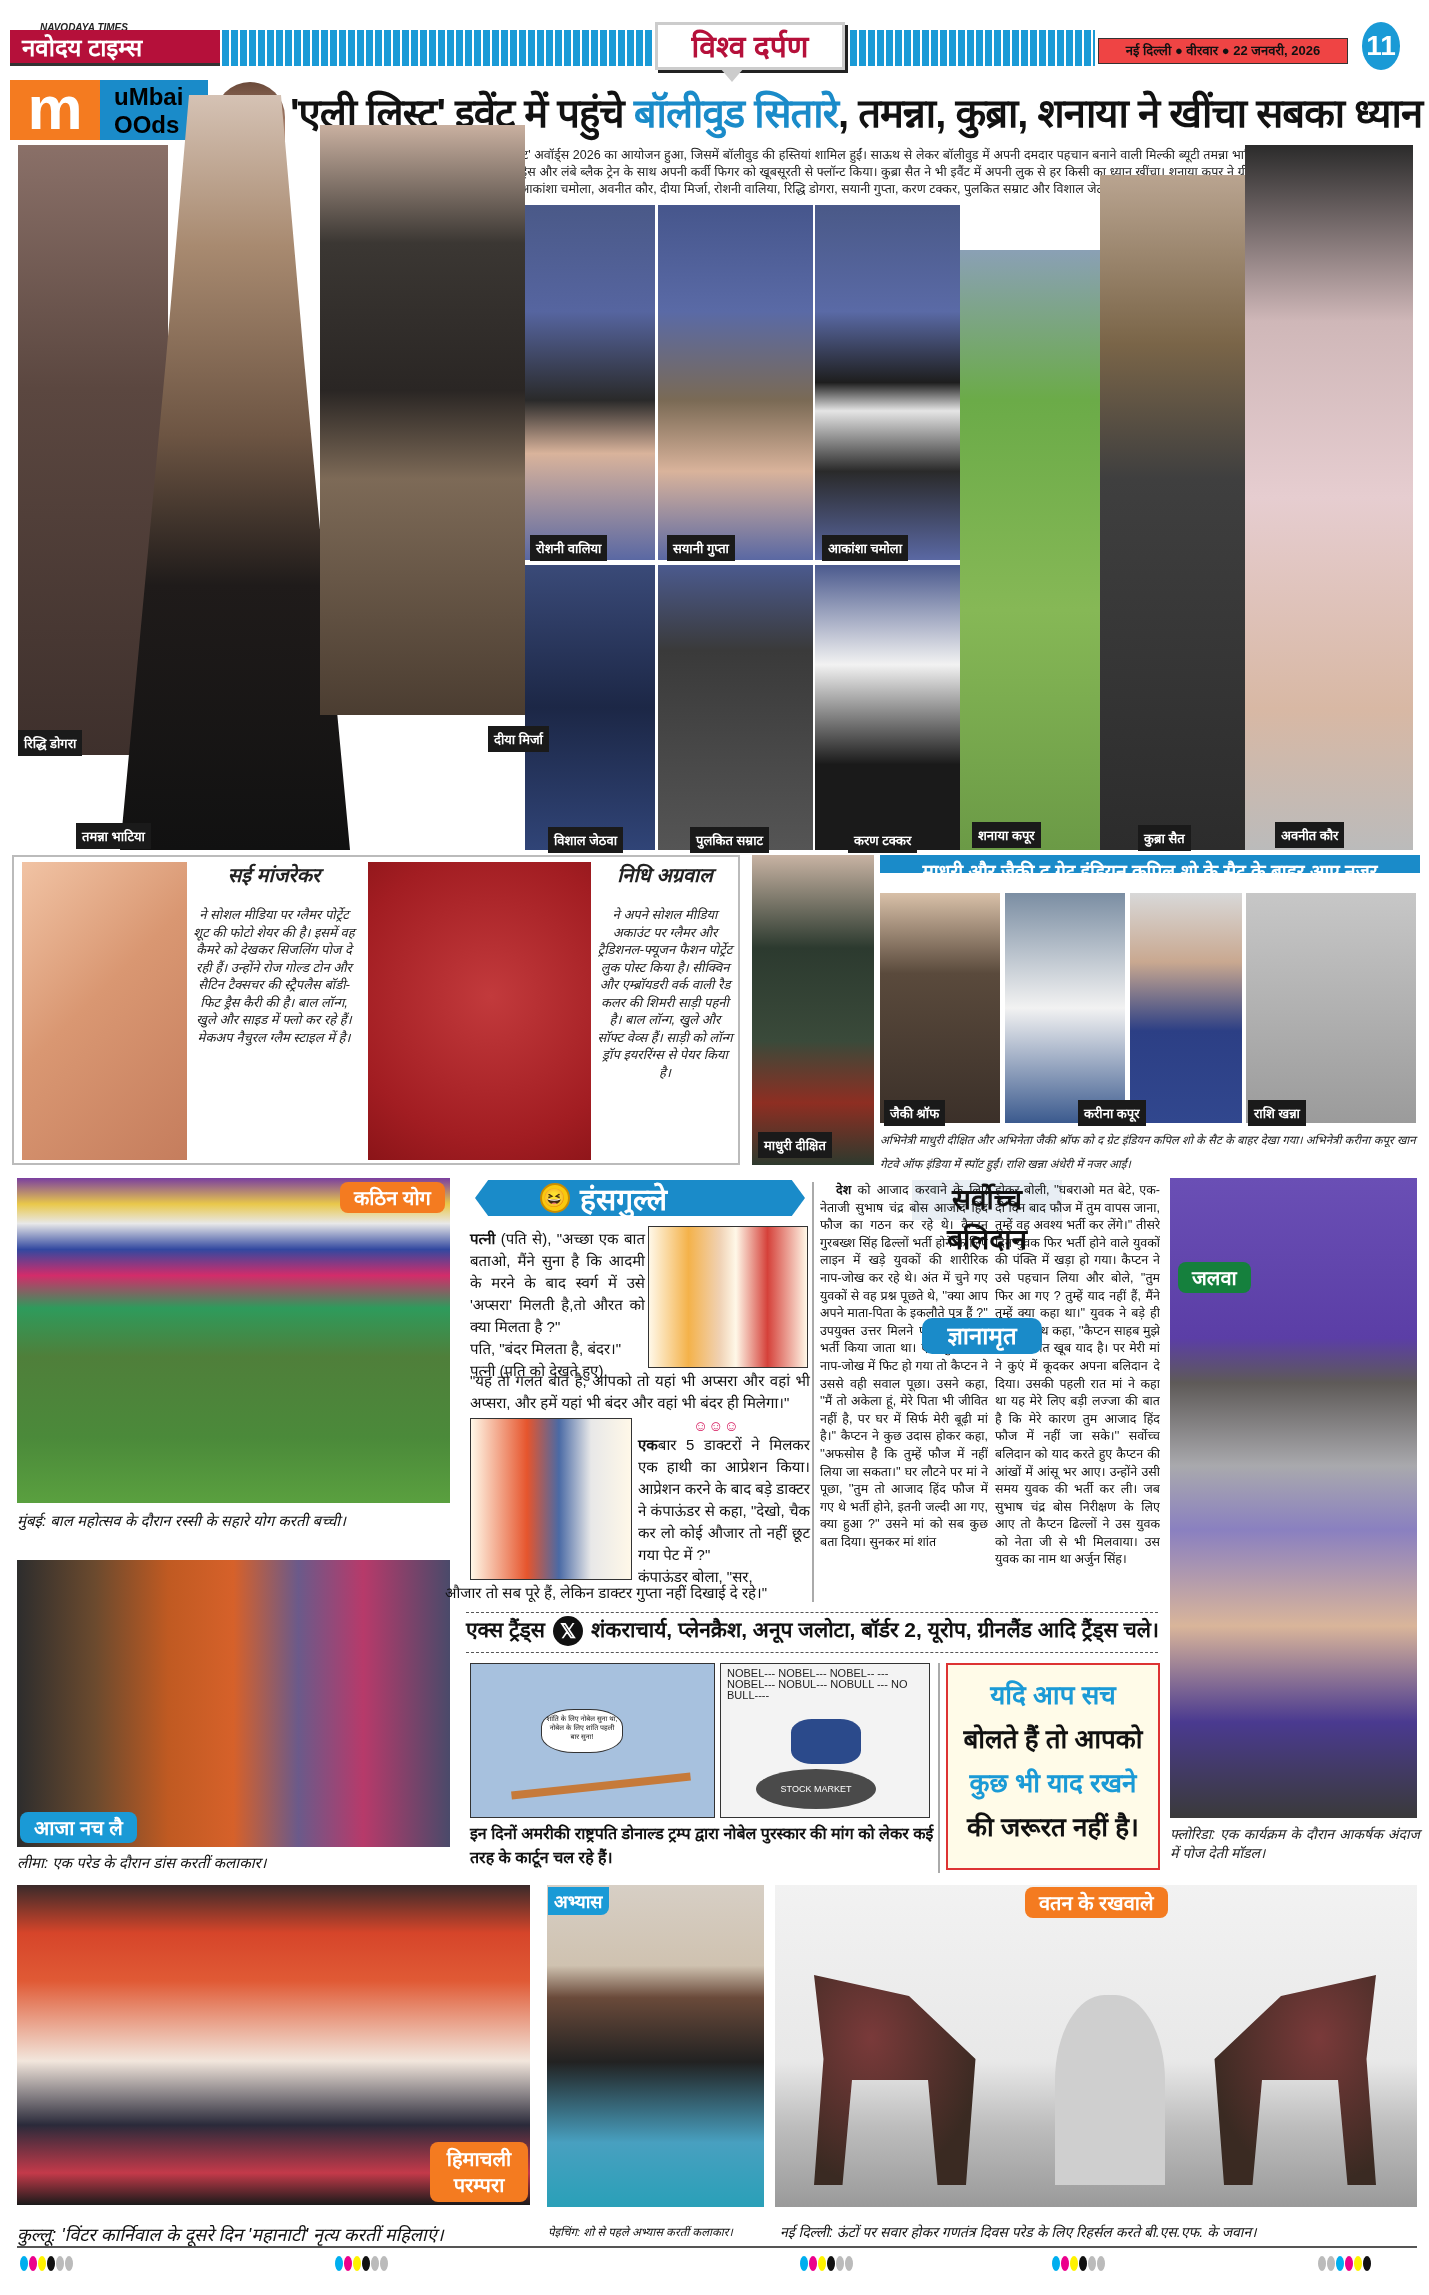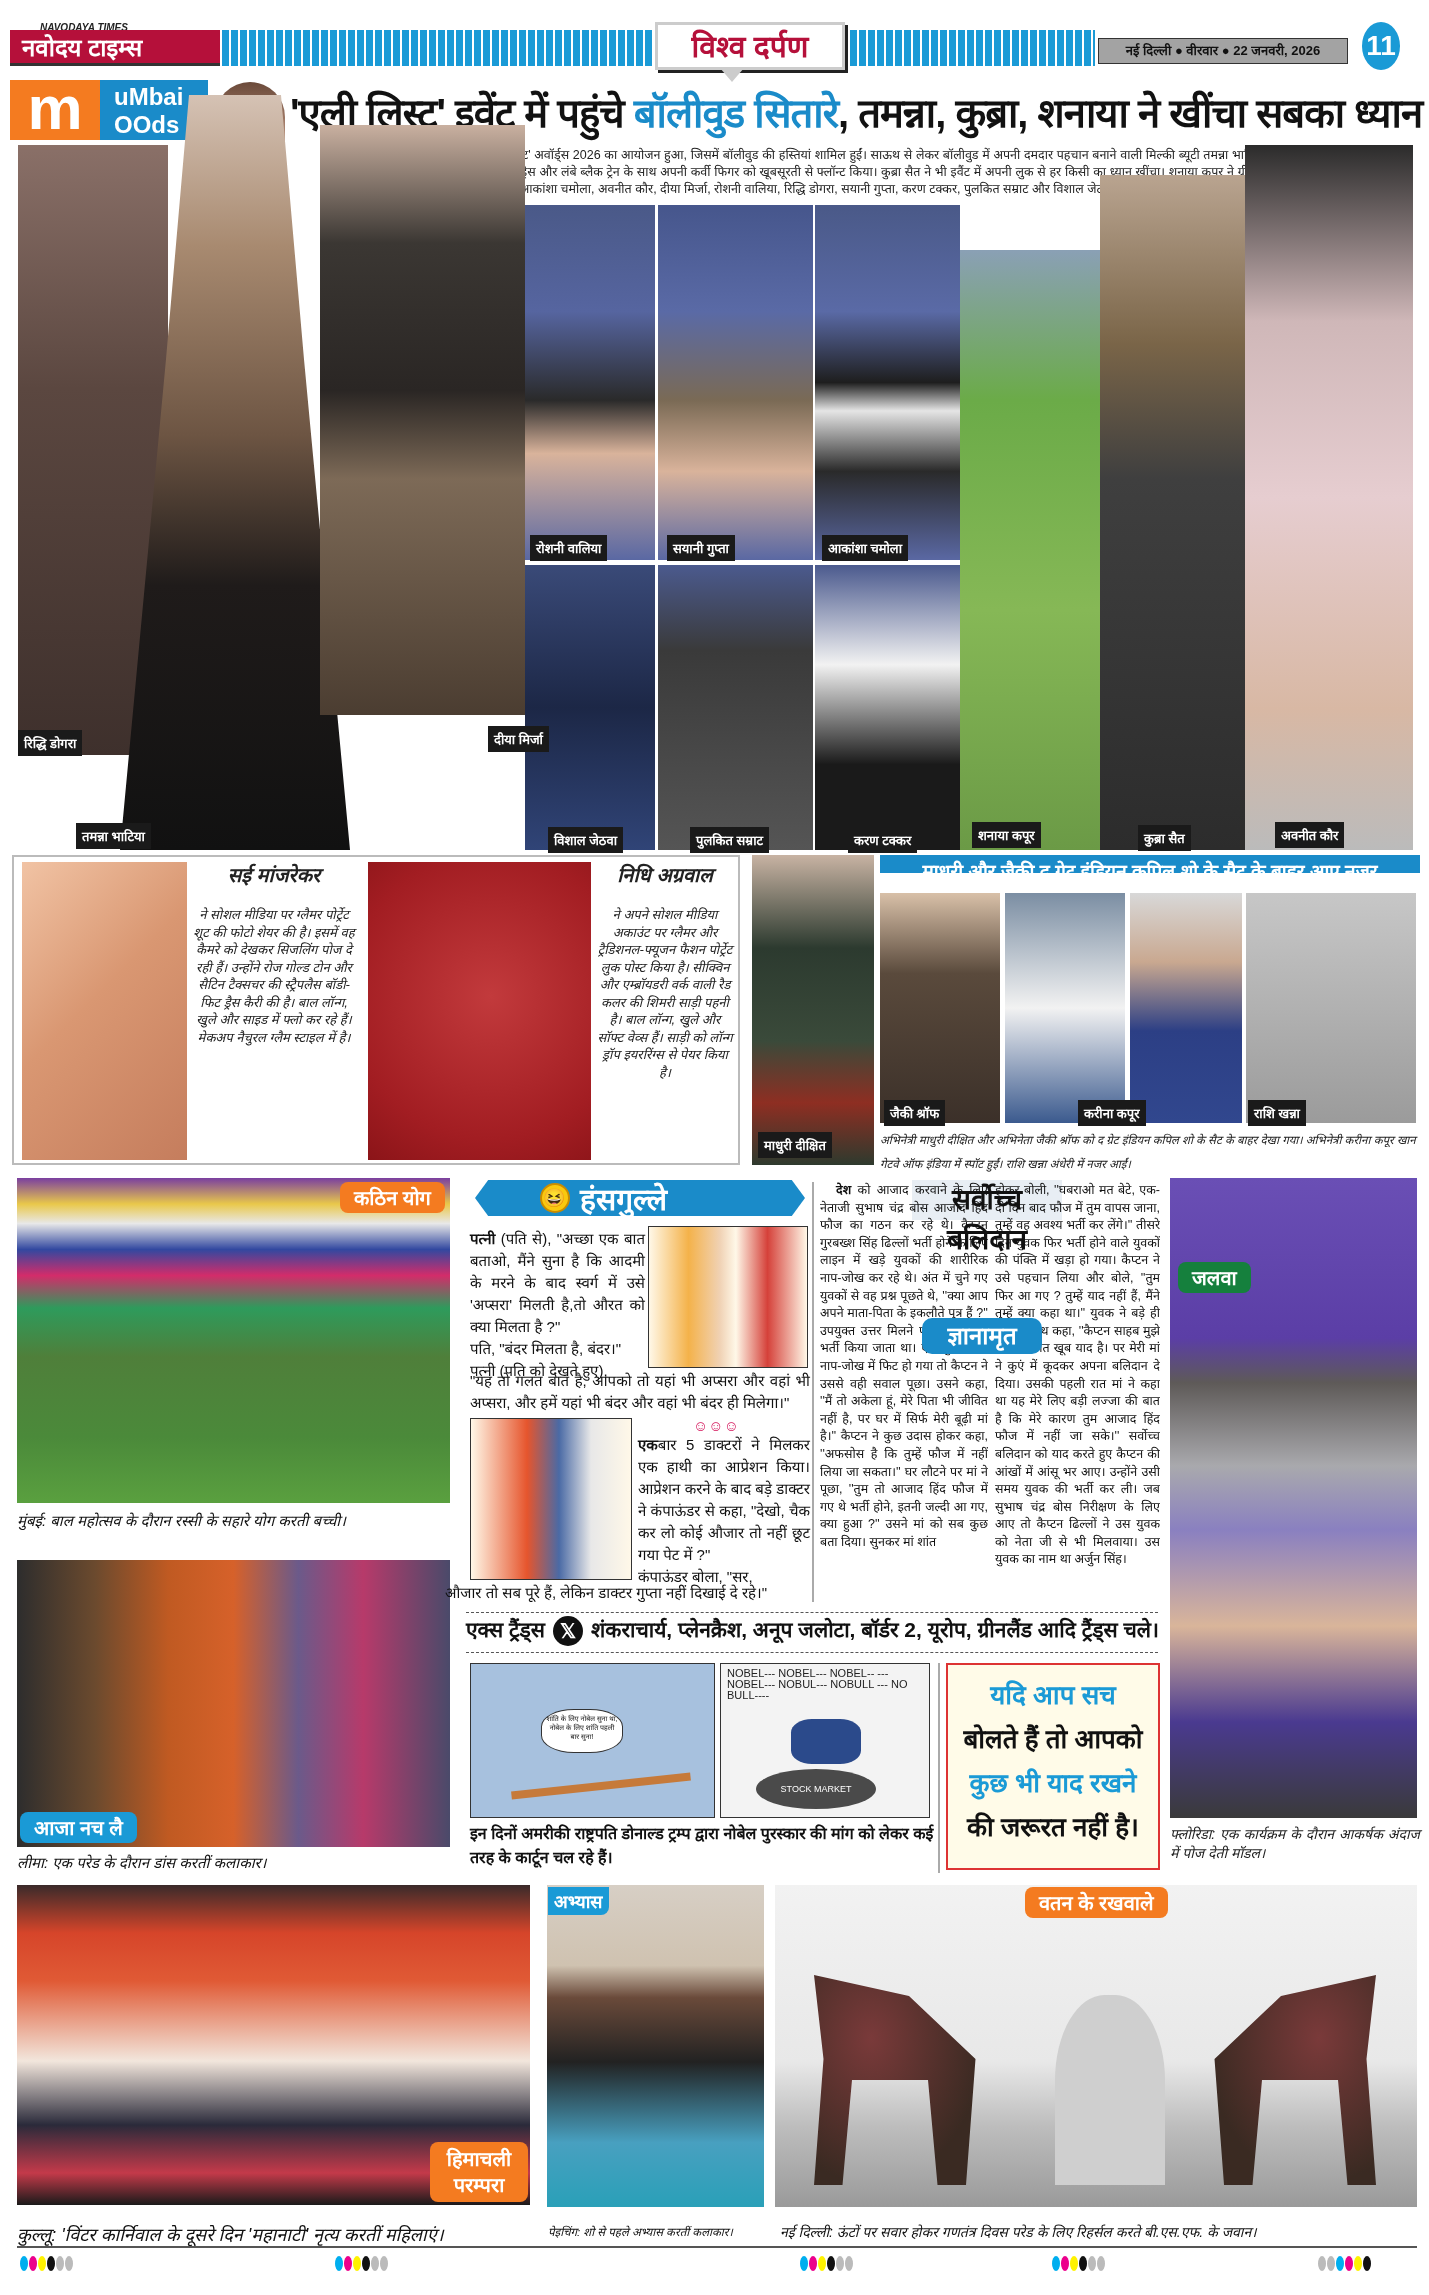--- a/index.html
+++ b/index.html
@@ -4,25 +4,25 @@
 <style>
 *{box-sizing:border-box;margin:0;padding:0}
 body{width:1429px;height:2295px;background:#fff;font-family:"Liberation Sans",sans-serif;position:relative;overflow:hidden;color:#111}
 .abs{position:absolute}
 
 .brand-small{left:40px;top:22px;font-size:10px;font-style:italic;font-weight:bold;color:#222}
 .brand{left:10px;top:30px;width:210px;height:36px;background:#b5103a;color:#fff;font-weight:bold;font-size:24px;line-height:36px;padding-left:12px;border-bottom:3px solid #333}
 .stripes{top:30px;height:36px;background:repeating-linear-gradient(90deg,#1a9ad6 0 7px,#fff 7px 9px)}
 .sec-title{left:655px;top:22px;width:190px;height:48px;background:#fff;border:3px solid #ccc;box-shadow:3px 3px 0 #222;font-size:30px;font-weight:bold;color:#b5103a;text-align:center;line-height:44px}
 .sec-tail{left:720px;top:68px;width:0;height:0;border-left:12px solid transparent;border-right:12px solid transparent;border-top:14px solid #ccc}
-.dateline{left:1098px;top:38px;width:250px;height:26px;border:1px solid #333;background:#a3a3a3;font-size:13px;font-weight:bold;line-height:24px;text-align:center}
+.dateline{left:1098px;top:38px;width:250px;height:26px;border:1px solid #333;background:#ef4444;font-size:13px;font-weight:bold;line-height:24px;text-align:center}
 .pageno{left:1362px;top:22px;width:38px;height:48px;border-radius:50%;background:#1a9ad6;color:#fff;font-weight:bold;font-size:28px;text-align:center;line-height:48px}
 
 .logo-m{left:10px;top:80px;width:90px;height:60px;background:#f47b20;color:#fff;font-size:62px;font-weight:bold;line-height:56px;text-align:center}
-.logo-r{left:100px;top:80px;width:108px;height:60px;background:#1a8bc9;color:#ffffff;font-weight:bold;font-size:24px;line-height:28px;padding:3px 0 0 14px}
+.logo-r{left:100px;top:80px;width:108px;height:60px;background:#1a8bc9;color:#000000;font-weight:bold;font-size:24px;line-height:28px;padding:3px 0 0 14px}
 .headline{left:290px;top:84px;font-size:40px;font-weight:bold;color:#111;letter-spacing:-1px;white-space:nowrap}
 .headline .hl{color:#1a8bc9}
 .lede{left:445px;top:147px;width:860px;font-size:12.5px;line-height:17px;text-align:justify;color:#222}
 .lede b{font-weight:bold}
 
 .photo{position:absolute;overflow:hidden}
 .cap{position:absolute;background:#1a1a1a;color:#fff;font-size:13px;font-weight:bold;padding:4px 6px;white-space:nowrap}
 .tagbox{position:absolute;color:#fff;font-weight:bold;border-radius:8px;padding:2px 14px}
 .caption-it{position:absolute;font-style:italic;font-size:15px;color:#111;white-space:nowrap}
 .frame{position:absolute;border:2px solid #bbb}

